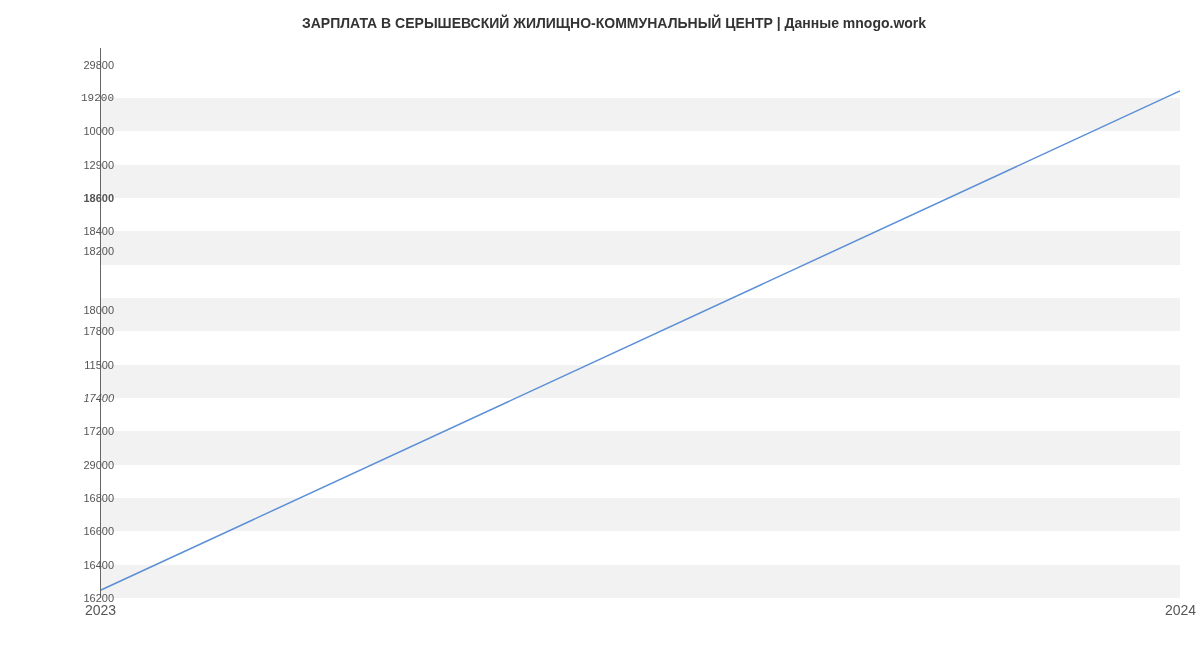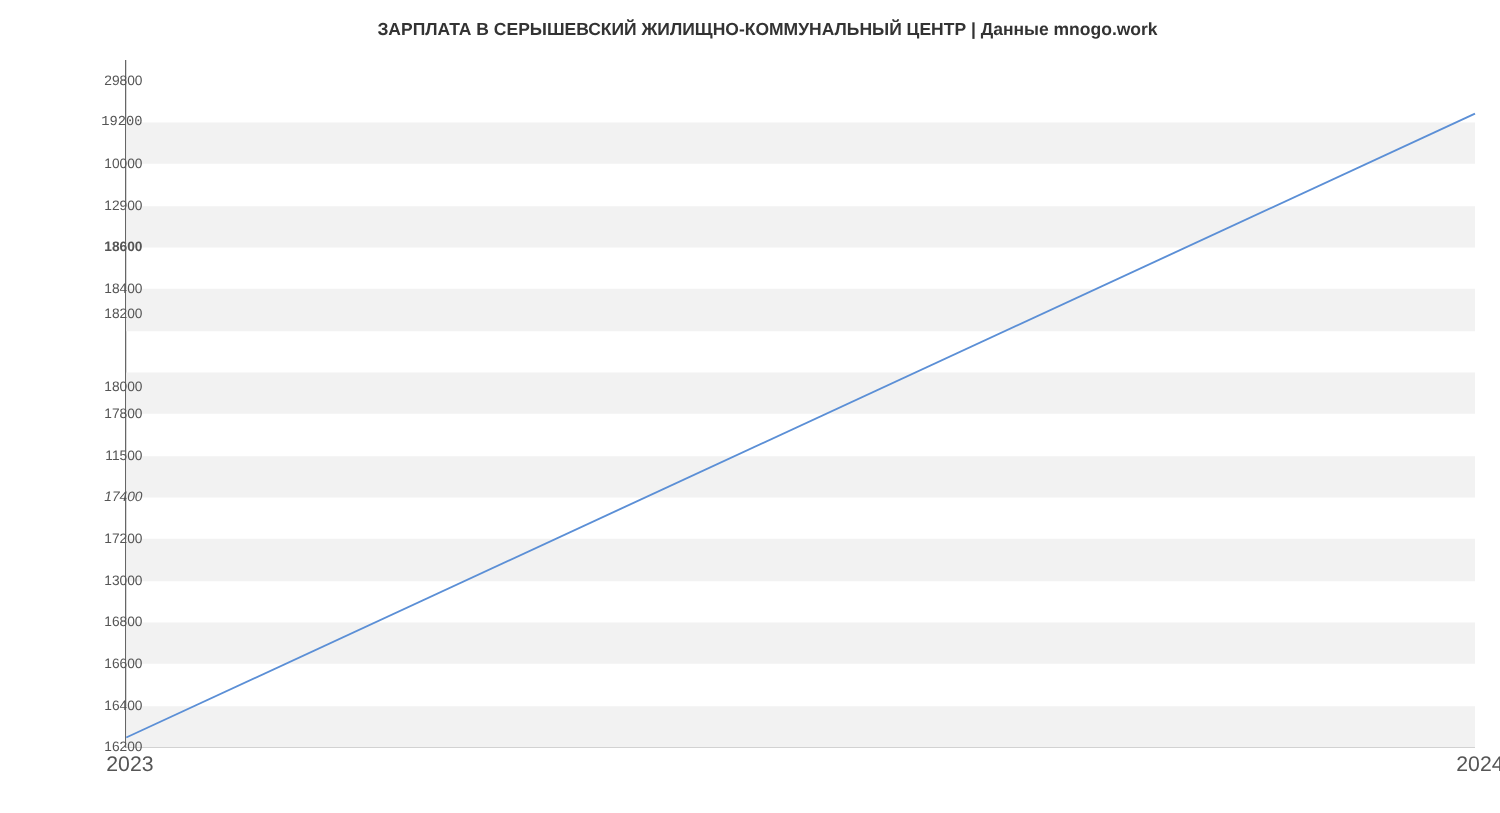--- a/index.html
+++ b/index.html
@@ -1,21 +1,21 @@
 <!DOCTYPE html>
 <html><head>
   <meta charset="utf-8">
   <style>
     * { margin: 0; padding: 0; box-sizing: border-box; }
     body { background: #fff; font-family: Verdana, Geneva, sans-serif; width: 1200px; height: 650px; position: relative; }
     .title { text-align: center; font-size: 14px; font-weight: bold; color: #333; padding-top: 15px; padding-left: 28px; }
     .chart-area { position: absolute; left: 100px; top: 48px; width: 1080px; height: 550px; border-left: 1px solid #666; border-bottom: 1px solid #666; }
     .grid-band { position: absolute; left: 0; width: 100%; background: #f2f2f2; }
     .y-tick { position: absolute; right: 1086px; font-size: 11px; color: #555; transform: translateY(-50%); text-align: right; }
-    .x-tick { position: absolute; top: 602px; font-size: 17px; color: #555; }
+    .x-tick { position: absolute; top: 602px; font-size: 14px; color: #555; }
     .line-svg { position: absolute; left: 0; top: 0; width: 100%; height: 100%; overflow: visible; }
     .data-line { fill: none; stroke: #5b8fd6; stroke-width: 1.5; }
   </style>
 </head>
 <body>
 
 <div class="title">ЗАРПЛАТА В СЕРЫШЕВСКИЙ ЖИЛИЩНО-КОММУНАЛЬНЫЙ ЦЕНТР | Данные mnogo.work</div>
 
 <div class="chart-area">
     <div class="grid-band" style="top: 50px; height: 33.3333px;"></div>
@@ -28,21 +28,21 @@
     <div class="grid-band" style="top: 516.667px; height: 33.3333px;"></div>
   <svg class="line-svg" viewBox="0 0 1080 550" preserveAspectRatio="none">
     <path class="data-line" id="series-path" d="M0 543 L1080 43 "></path>
   </svg>
 </div>
 
 <div class="y-tick" style="top: 598px;">16200</div>
 <div class="y-tick" style="top: 564.667px;">16400</div>
 <div class="y-tick" style="top: 531.333px;">16600</div>
 <div class="y-tick" style="top: 498px;">16800</div>
-<div class="y-tick" style="top: 464.667px;">13000</div>
+<div class="y-tick" style="top: 464.667px;">29000</div>
 <div class="y-tick" style="top: 431.333px;">17200</div>
 <div class="y-tick" style="top: 398px; font-style: italic;">17400</div>
 <div class="y-tick" style="top: 364.667px;">11500</div>
 <div class="y-tick" style="top: 331.333px;">17800</div>
 <div class="y-tick" style="top: 310px;">18000</div>
 <div class="y-tick" style="top: 251px;">18200</div>
 <div class="y-tick" style="top: 231.333px;">18400</div>
 <div class="y-tick" style="top: 198px; font-weight: bold;">18600</div>
 <div class="y-tick" style="top: 164.667px;">12900</div>
 <div class="y-tick" style="top: 131.333px;">10000</div>

